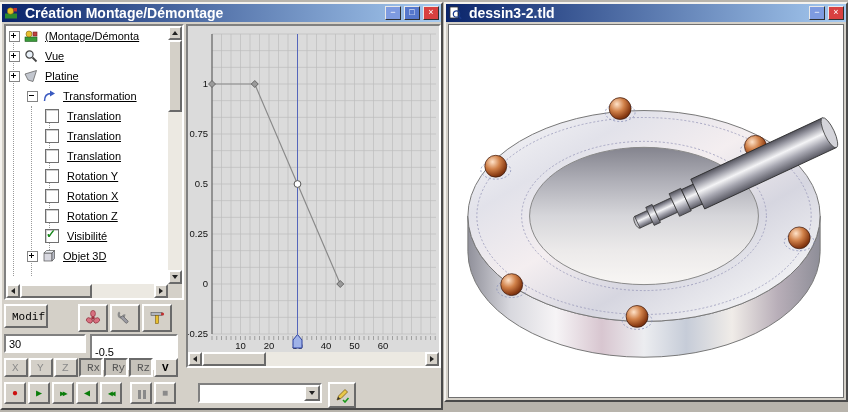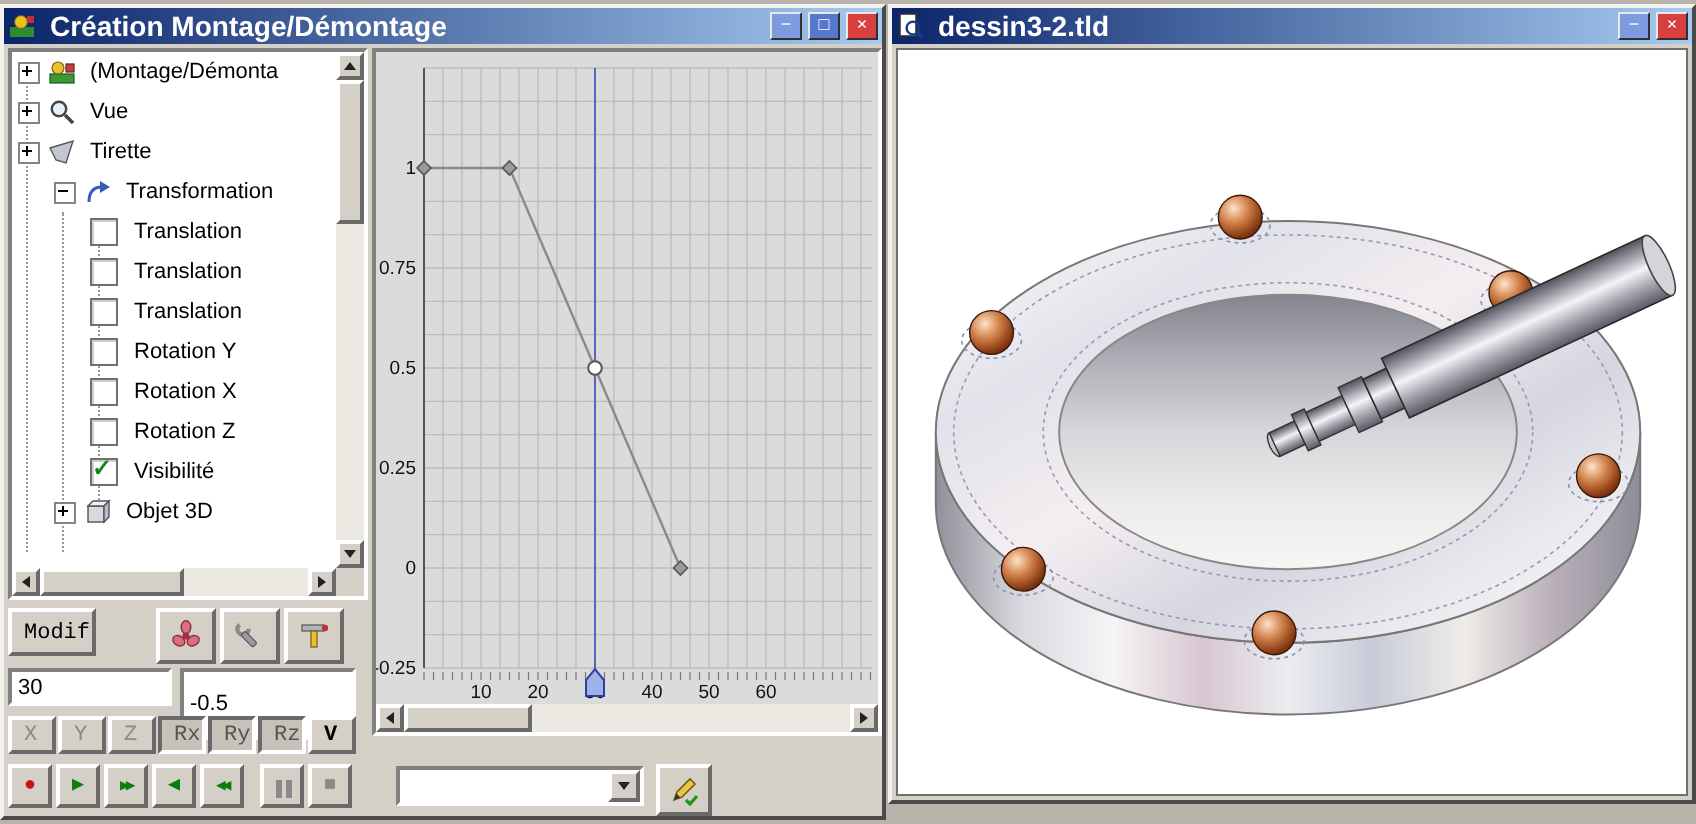--- a/index.html
+++ b/index.html
@@ -26,21 +26,21 @@
   .tree-rows{position:absolute;left:0;top:0;right:14px;bottom:14px;overflow:hidden;}
   .tree-row{height:20px;display:flex;align-items:center;white-space:nowrap;position:relative;}
   .ind0{padding-left:3px}.ind1{padding-left:21px}.ind2{padding-left:39px}
   .expander{width:9px;height:9px;border:1px solid #848484;background:#fff;margin-right:4px;position:relative;flex:none;}
   .expander::before{content:"";position:absolute;left:1px;top:3px;width:5px;height:1px;background:#000;}
   .exp-plus::after{content:"";position:absolute;left:3px;top:1px;width:1px;height:5px;background:#000;}
   .tree-icon{width:14px;height:14px;margin-right:4px;flex:none;}
   .cb{width:12px;height:12px;background:#fff;border:1px solid #707070;margin-right:5px;position:relative;flex:none;
       box-shadow:inset 1px 1px 0 #cfcfcf;}
   .cb.checked::before{content:"✓";position:absolute;left:0;top:-3px;color:#18871b;font-weight:bold;font-size:12px;}
-  .tree-label{padding:1px 3px;color:#000;}
+  .tree-label{padding:1px 3px;color:#000;text-decoration:underline;}
   .tree-row.selected .tree-label{background:var(--selection-bg,#0a246a);color:var(--selection-fg,#fff);}
   .tline{position:absolute;width:0;border-left:1px dotted #9a9a9a;}
 
   
   .sb-track{background:#ece9e2;position:absolute;}
   .sb-btn{position:absolute;width:14px;height:14px;box-sizing:border-box;
           border:2px solid;border-color:#fff #6a6a6a #6a6a6a #fff;background:#d4d0c8;}
   .sb-thumb{position:absolute;box-sizing:border-box;
             border:2px solid;border-color:#fff #6a6a6a #6a6a6a #fff;background:#d4d0c8;}
   .tri{width:0;height:0;margin:3px auto;}
@@ -123,21 +123,21 @@
               <line x1="8.5" y1="8.5" x2="12.5" y2="12.5" stroke="#444" stroke-width="1.8"></line>
             </svg>
             <span class="tree-label">Vue</span>
           </div>
 
           <div class="tree-row ind0">
             <span class="expander exp-plus"></span>
             <svg class="tree-icon" viewBox="0 0 14 14">
               <polygon points="1,5 12.5,1.5 9,12.5 4,11" fill="#c2c6ce" stroke="#555" stroke-width="0.7"></polygon>
             </svg>
-            <span class="tree-label">Tirette</span>
+            <span class="tree-label">Platine</span>
           </div>
 
 
           <div class="tree-row ind1">
             <span class="expander"></span>
             <svg class="tree-icon" viewBox="0 0 14 14">
               <path d="M2.5 12 Q2.5 4.5 9 4.5" fill="none" stroke="#3a5ac0" stroke-width="1.5"></path>
               <polygon points="8,1.5 13,4.5 8,7.5" fill="#3a5ac0"></polygon>
             </svg>
             <span class="tree-label">Transformation</span>

